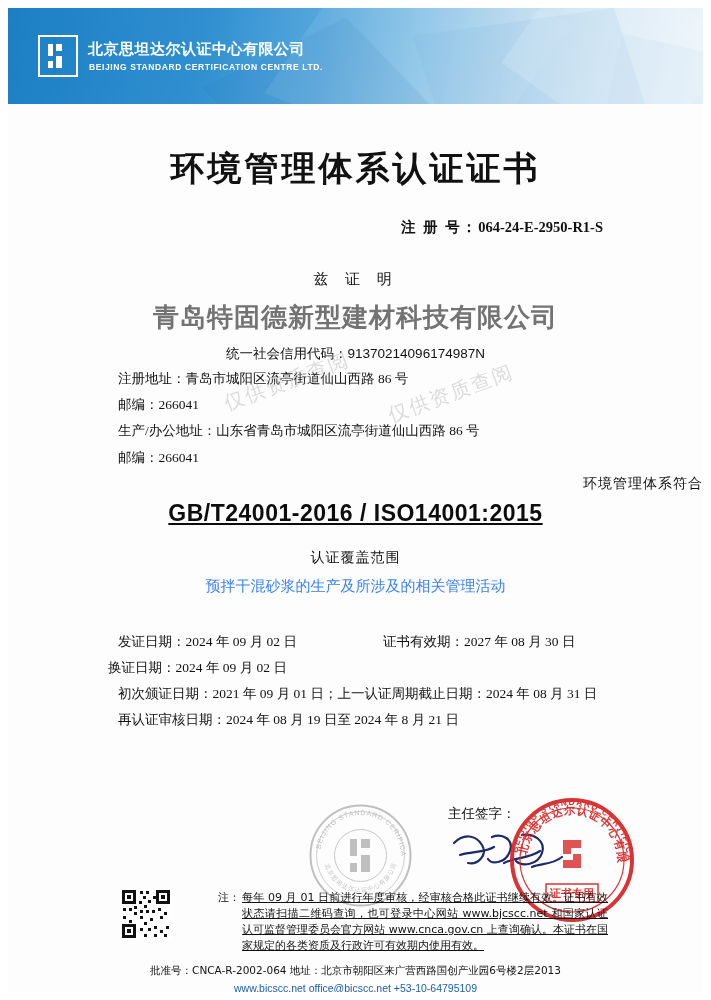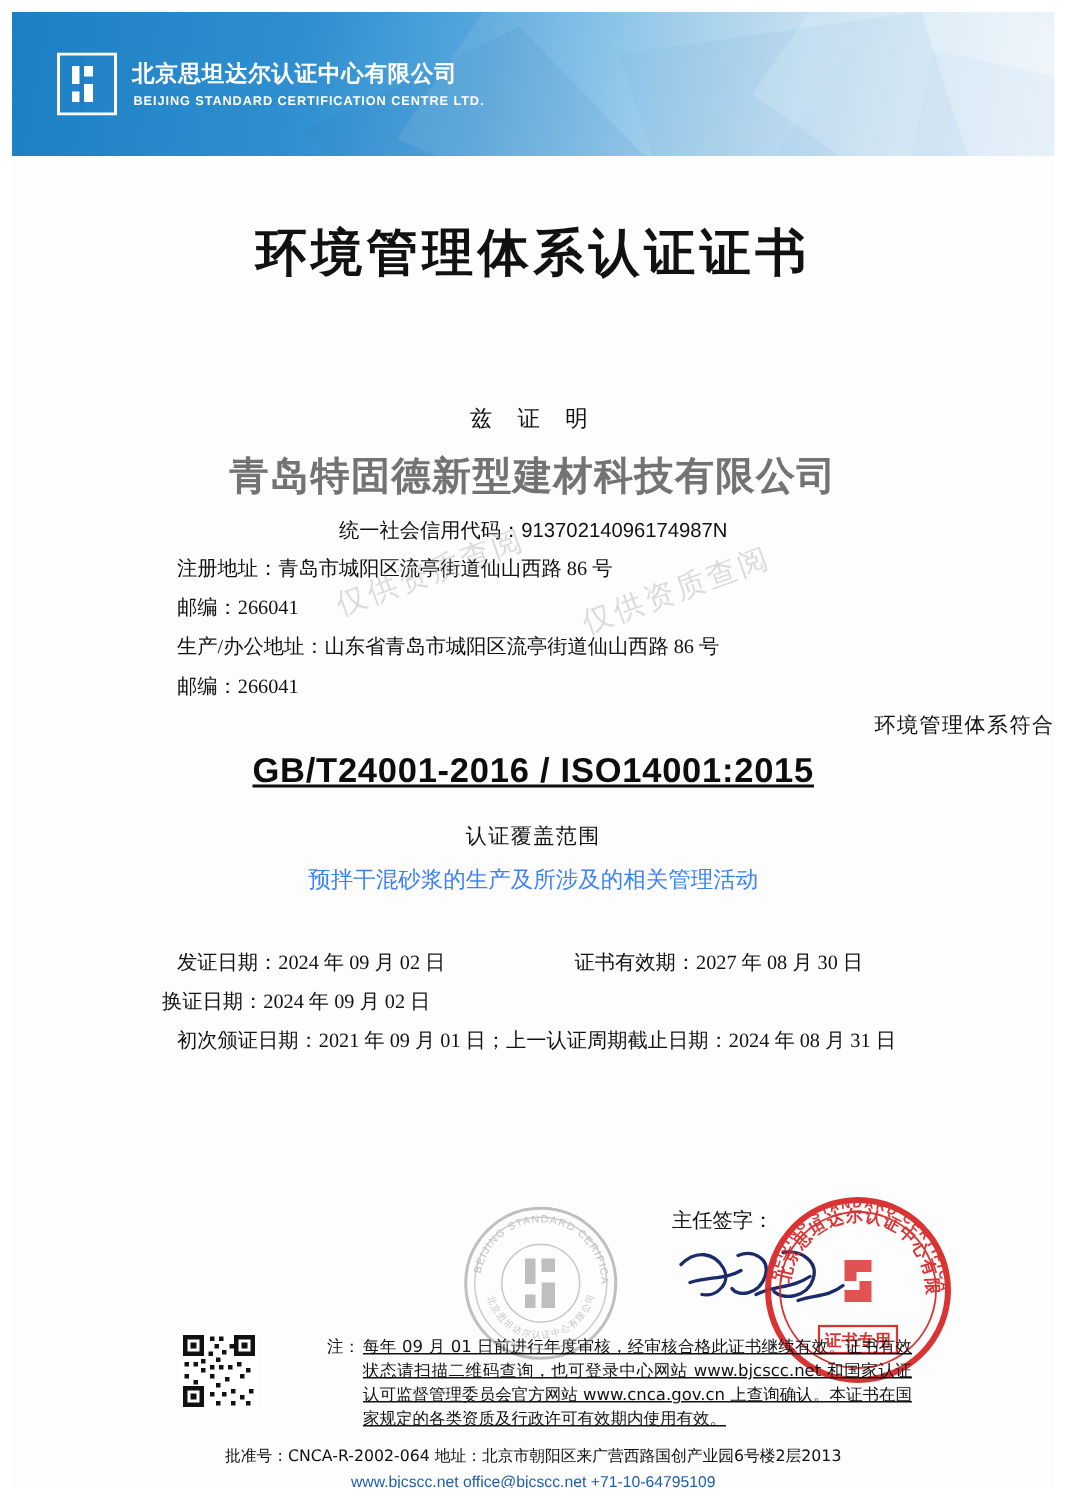--- a/index.html
+++ b/index.html
@@ -375,20 +375,23 @@
         <path d="M10 9 h14 v7 h-8 v5 h8 v12 h-14 v-7 h8 v-5 h-8 z" fill="#ffffff"></path>
         <rect x="15" y="4" width="3" height="34" fill="#1c7fc4"></rect>
       </svg>
     </div>
     <div class="org-cn">北京思坦达尔认证中心有限公司</div>
     <div class="org-en">BEIJING STANDARD CERTIFICATION CENTRE LTD.</div>
   </div>
 
   <div class="cert-title">环境管理体系认证证书</div>
 
+  <div class="reg-no">
+    <span class="lbl">注 册 号：</span><span>064-24-E-2950-R1-S</span>
+  </div>
 
   <div class="hereby">兹 证 明</div>
 
   <div class="company-name">青岛特固德新型建材科技有限公司</div>
 
   <div class="credit-code">
     <span>统一社会信用代码：</span><span>91370214096174987N</span>
   </div>
 
   <div class="info-line l-addr">
@@ -417,20 +420,23 @@
     <span>发证日期：</span><span>2024 年 09 月 02 日</span>
   </div>
   <div class="date-row d-issue-r">
     <span>证书有效期：</span><span>2027 年 08 月 30 日</span>
   </div>
   <div class="date-row d-renew">
     <span>换证日期：</span><span>2024 年 09 月 02 日</span>
   </div>
   <div class="date-row d-first">
     <span>初次颁证日期：</span><span>2021 年 09 月 01 日；</span><span>上一认证周期截止日期：</span><span>2024 年 08 月 31 日</span>
+  </div>
+  <div class="date-row d-reaudit">
+    <span>再认证审核日期：</span><span>2024 年 08 月 19 日至 2024 年 8 月 21 日</span>
   </div>
 
   <div class="emboss-seal">
     <svg width="105" height="105" viewBox="0 0 105 105">
       <circle cx="52.5" cy="52.5" r="50" fill="none" stroke="#8e8e8e" stroke-width="2"></circle>
       <circle cx="52.5" cy="52.5" r="44" fill="none" stroke="#a5a5a5" stroke-width="1"></circle>
       <circle cx="52.5" cy="52.5" r="26" fill="none" stroke="#9a9a9a" stroke-width="1"></circle>
       <path d="M42 36 h20 v9 h-11 v7 h11 v17 h-20 v-9 h11 v-7 h-11 z" fill="#8e8e8e"></path>
       <rect x="49" y="31" width="4" height="44" fill="#fdfdfd"></rect>
       <defs>
@@ -528,15 +534,15 @@
       </g>
     </svg>
   </div>
 
   <div class="note-wrap">
     <div class="note-label">注：</div>
     <div class="note-text">每年 09 月 01 日前进行年度审核，经审核合格此证书继续有效。证书有效状态请扫描二维码查询，也可登录中心网站 www.bjcscc.net 和国家认证认可监督管理委员会官方网站 www.cnca.gov.cn 上查询确认。本证书在国家规定的各类资质及行政许可有效期内使用有效。</div>
   </div>
 
   <div class="footer-line1">批准号：CNCA-R-2002-064   地址：北京市朝阳区来广营西路国创产业园6号楼2层2013</div>
-  <div class="footer-line2">www.bjcscc.net   office@bjcscc.net   +71-10-64795109</div>
+  <div class="footer-line2">www.bjcscc.net   office@bjcscc.net   +53-10-64795109</div>
 
 </div>
 
 </body></html>

